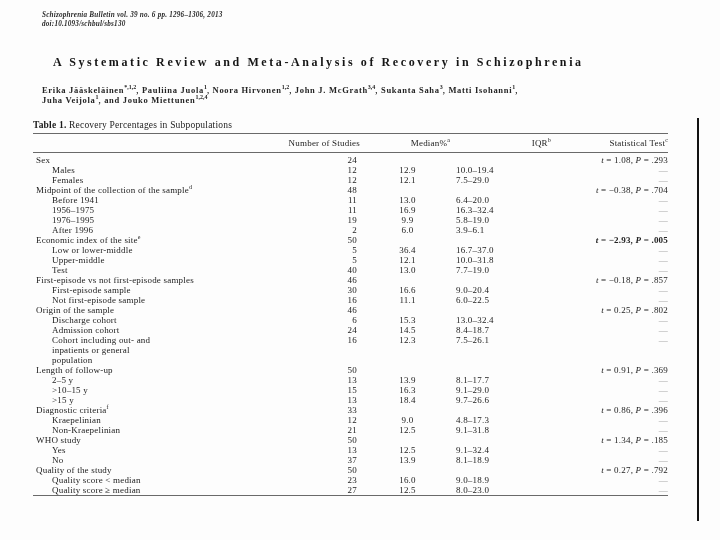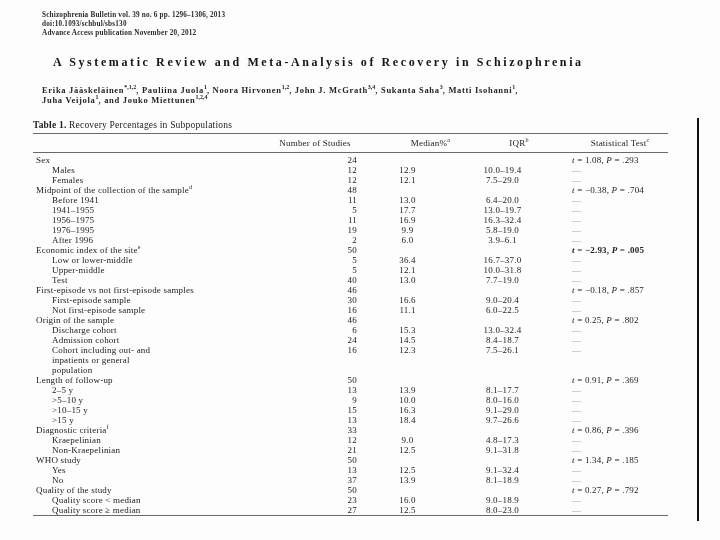--- a/index.html
+++ b/index.html
@@ -4,21 +4,21 @@
 <style>
   html,body{margin:0;padding:0;}
   body{
     width:720px;height:540px;position:relative;overflow:hidden;
     background:#fdfdfd;color:#1b1b1b;
     font-family:"Liberation Serif", serif;
   }
   .journal-info{
     position:absolute;left:42px;top:11px;
     font-size:7.2px;line-height:8.8px;font-weight:bold;
-    color:#2b2b2b;letter-spacing:.2px;
+    color:#2b2b2b;letter-spacing:.2px;font-style:italic;
   }
   .paper-title{
     position:absolute;left:42px;top:55px;
     font-size:12px;font-weight:bold;letter-spacing:2.6px;
     color:#151515;white-space:nowrap;margin-left:11px;
   }
   .authors{
     position:absolute;left:42px;top:85px;width:640px;
     font-size:8.5px;line-height:10px;font-weight:bold;
     letter-spacing:.7px;color:#242424;
@@ -36,53 +36,52 @@
     border-top:1px solid #6a6a6a;border-bottom:1px solid #6a6a6a;
   }
   col.c-label{width:229px;}
   col.c-n{width:98px;}
   col.c-med{width:96px;}
   col.c-iqr{width:95px;}
   col.c-stat{width:117px;}
   thead th{
     font-weight:normal;font-size:9px;vertical-align:middle;
     border-bottom:1px solid #6a6a6a;
-    padding:4px 0 4px 0;text-align:center;white-space:nowrap;
+    padding:4px 0 4px 0;text-align:right;white-space:nowrap;
   }
   th.h-n{padding-left:8px;}
   th.h-med{text-align:right;padding-right:6px;}
   th.h-iqr{padding-left:31px;}
   th.h-stat{padding-left:21px;}
   tbody td{
     line-height:10px;padding:0;vertical-align:top;white-space:nowrap;
   }
   tbody tr:first-child td{padding-top:2px;}
   td.lbl{padding-left:3px;white-space:pre-line;}
   td.lbl.ind{padding-left:19px;}
   td.n{text-align:right;padding-right:3px;}
   td.med{text-align:center;padding-right:1px;}
-  td.iqr{text-align:center;padding-right:2px;}
-  td.stat{padding-left:21px;}
+  td.iqr{text-align:left;padding-right:2px;}
+  td.stat{padding-left:21px;text-align:right;}
   td.stat.dash{color:#9a9a9a;}
   td.stat.statbold{font-weight:bold;}
   sup{font-size:6px;vertical-align:super;line-height:0;}
   .page-edge-line{
     position:absolute;left:697px;top:118px;width:2px;height:403px;
     background:#121212;
   }
 </style>
 </head>
 <body>
 
 <div>
 
   <div class="journal-info">
     <div>Schizophrenia Bulletin vol. 39 no. 6 pp. 1296–1306, 2013</div>
     <div>doi:10.1093/schbul/sbs130</div>
-    <div>Advance Access publication November 20, 2012</div>
   </div>
 
   <div class="paper-title">A Systematic Review and Meta-Analysis of Recovery in Schizophrenia</div>
 
   <div class="authors">
     <div>Erika Jääskeläinen<sup>*,1,2</sup>, Pauliina Juola<sup>1</sup>, Noora Hirvonen<sup>1,2</sup>, John J. McGrath<sup>3,4</sup>, Sukanta Saha<sup>3</sup>, Matti Isohanni<sup>1</sup>,</div>
     <div>Juha Veijola<sup>1</sup>, and Jouko Miettunen<sup>1,2,4</sup></div>
   </div>
 
   <div class="table-caption">
@@ -137,27 +136,20 @@
           <td class="stat"><i>t</i> = −0.38, <i>P</i> = .704</td>
         </tr>
         <tr>
           <td class="lbl ind">Before 1941</td>
           <td class="n">11</td>
           <td class="med">13.0</td>
           <td class="iqr">6.4–20.0</td>
           <td class="stat dash">—</td>
         </tr>
         <tr>
-          <td class="lbl ind">1941–1955</td>
-          <td class="n">5</td>
-          <td class="med">17.7</td>
-          <td class="iqr">13.0–19.7</td>
-          <td class="stat dash">—</td>
-        </tr>
-        <tr>
           <td class="lbl ind">1956–1975</td>
           <td class="n">11</td>
           <td class="med">16.9</td>
           <td class="iqr">16.3–32.4</td>
           <td class="stat dash">—</td>
         </tr>
         <tr>
           <td class="lbl ind">1976–1995</td>
           <td class="n">19</td>
           <td class="med">9.9</td>
@@ -258,27 +250,20 @@
           <td class="stat"><i>t</i> = 0.91, <i>P</i> = .369</td>
         </tr>
         <tr>
           <td class="lbl ind">2–5 y</td>
           <td class="n">13</td>
           <td class="med">13.9</td>
           <td class="iqr">8.1–17.7</td>
           <td class="stat dash">—</td>
         </tr>
         <tr>
-          <td class="lbl ind">&gt;5–10 y</td>
-          <td class="n">9</td>
-          <td class="med">10.0</td>
-          <td class="iqr">8.0–16.0</td>
-          <td class="stat dash">—</td>
-        </tr>
-        <tr>
           <td class="lbl ind">&gt;10–15 y</td>
           <td class="n">15</td>
           <td class="med">16.3</td>
           <td class="iqr">9.1–29.0</td>
           <td class="stat dash">—</td>
         </tr>
         <tr>
           <td class="lbl ind">&gt;15 y</td>
           <td class="n">13</td>
           <td class="med">18.4</td>

